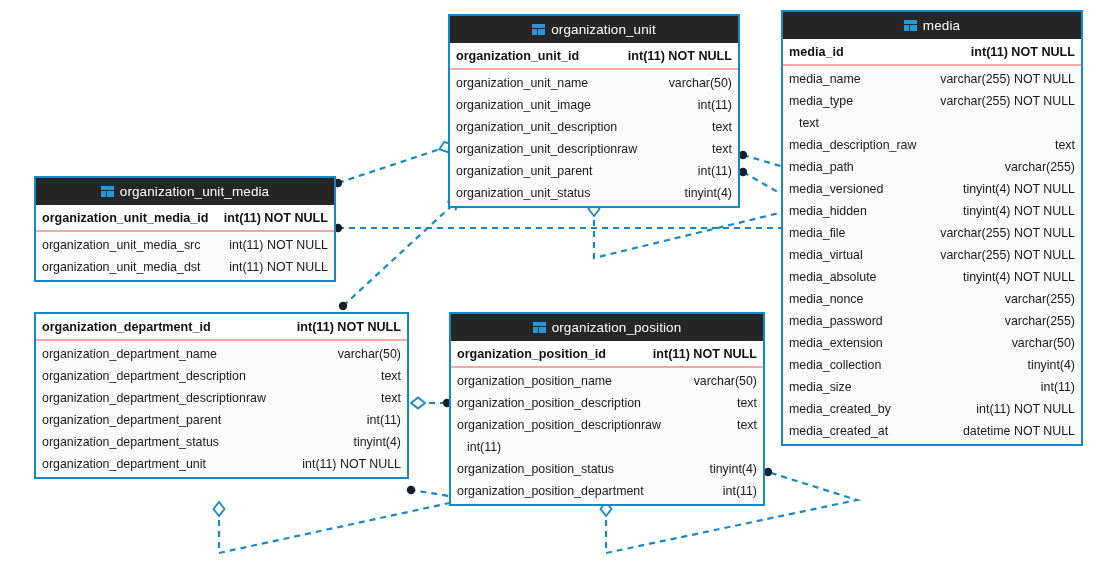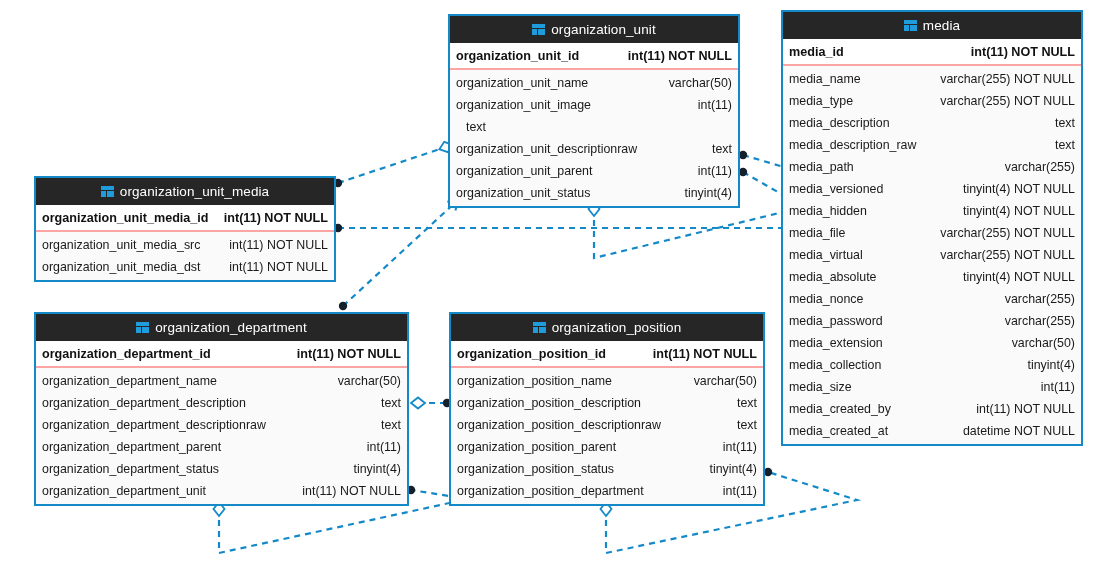--- a/index.html
+++ b/index.html
@@ -113,20 +113,21 @@
         <div class="fieldlist">
           <div class="row">
             <span class="fname">organization_unit_name</span>
             <span class="ftype">varchar(50)</span>
           </div>
           <div class="row">
             <span class="fname">organization_unit_image</span>
             <span class="ftype">int(11)</span>
           </div>
           <div class="row">
+            <span class="fname">organization_unit_description</span>
             <span class="ftype">text</span>
           </div>
           <div class="row">
             <span class="fname">organization_unit_descriptionraw</span>
             <span class="ftype">text</span>
           </div>
           <div class="row">
             <span class="fname">organization_unit_parent</span>
             <span class="ftype">int(11)</span>
           </div>
@@ -152,21 +153,20 @@
         <div class="fieldlist">
           <div class="row">
             <span class="fname">media_name</span>
             <span class="ftype">varchar(255) NOT NULL</span>
           </div>
           <div class="row">
             <span class="fname">media_type</span>
             <span class="ftype">varchar(255) NOT NULL</span>
           </div>
           <div class="row">
-            <span class="fname">media_description</span>
             <span class="ftype">text</span>
           </div>
           <div class="row">
             <span class="fname">media_description_raw</span>
             <span class="ftype">text</span>
           </div>
           <div class="row">
             <span class="fname">media_path</span>
             <span class="ftype">varchar(255)</span>
           </div>
@@ -238,28 +238,20 @@
             <span class="fname">organization_unit_media_src</span>
             <span class="ftype">int(11) NOT NULL</span>
           </div>
           <div class="row">
             <span class="fname">organization_unit_media_dst</span>
             <span class="ftype">int(11) NOT NULL</span>
           </div>
         </div>
       </div>
       <div class="table" style="left: 13px; top: 312px; width: 375px;">
-        <div class="thead">
-          <span class="ticon">
-            <i class="bar"></i>
-            <i class="c1"></i>
-            <i class="c2"></i>
-          </span>
-          <span>organization_department</span>
-        </div>
         <div class="pkrow">
           <span class="fname">organization_department_id</span>
           <span class="ftype">int(11) NOT NULL</span>
         </div>
         <div class="fieldlist">
           <div class="row">
             <span class="fname">organization_department_name</span>
             <span class="ftype">varchar(50)</span>
           </div>
           <div class="row">
@@ -304,21 +296,20 @@
           </div>
           <div class="row">
             <span class="fname">organization_position_description</span>
             <span class="ftype">text</span>
           </div>
           <div class="row">
             <span class="fname">organization_position_descriptionraw</span>
             <span class="ftype">text</span>
           </div>
           <div class="row">
-            <span class="fname">organization_position_parent</span>
             <span class="ftype">int(11)</span>
           </div>
           <div class="row">
             <span class="fname">organization_position_status</span>
             <span class="ftype">tinyint(4)</span>
           </div>
           <div class="row">
             <span class="fname">organization_position_department</span>
             <span class="ftype">int(11)</span>
           </div>

